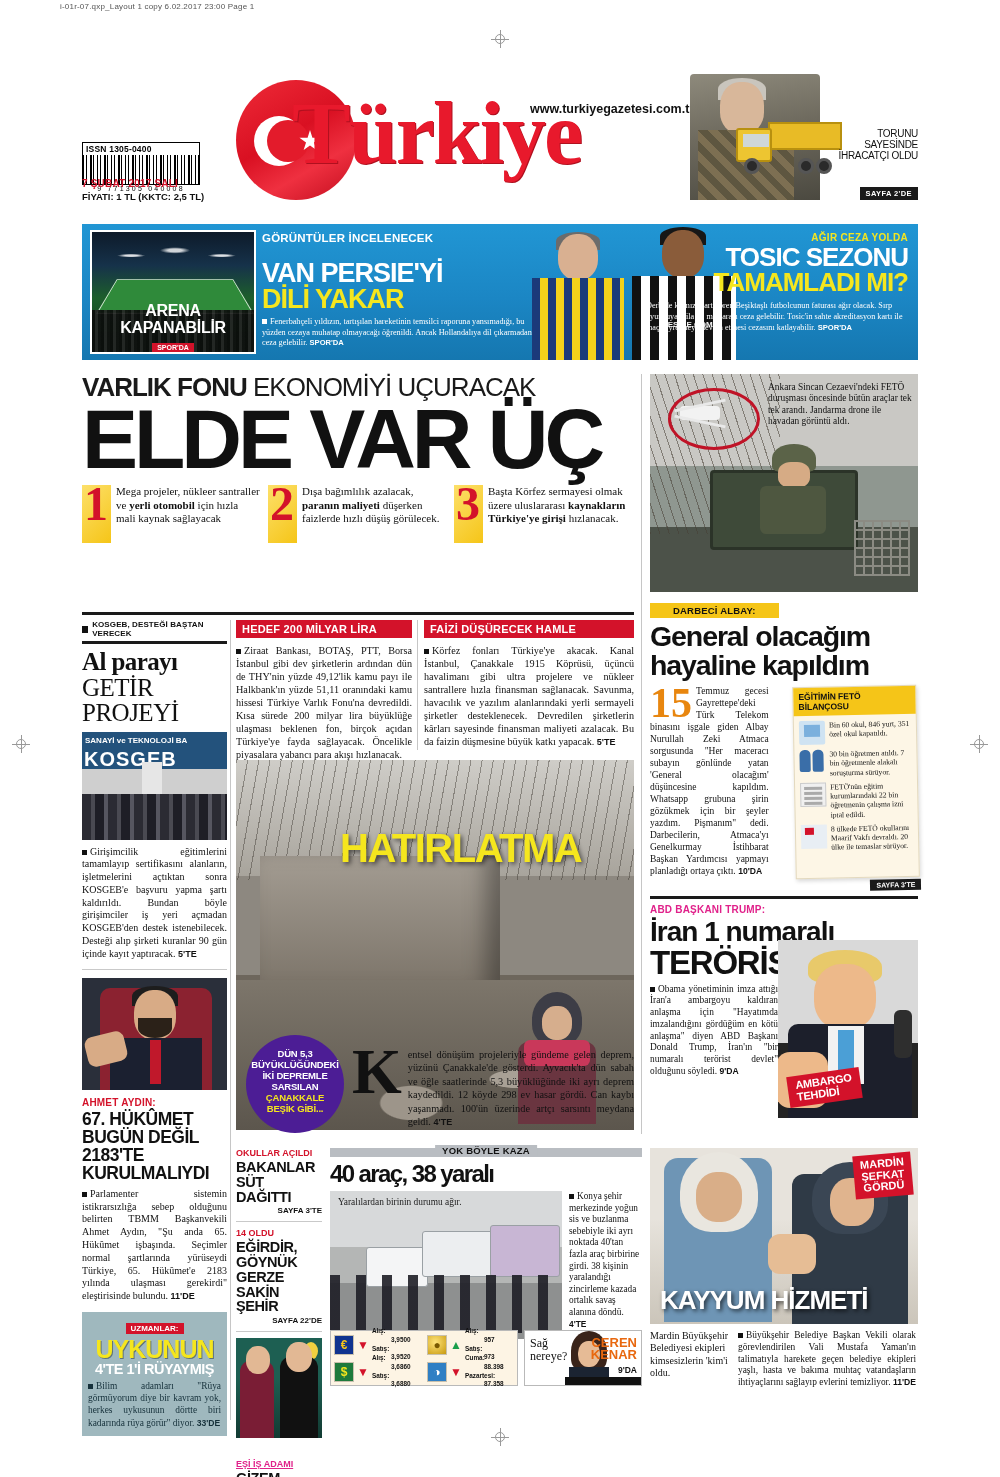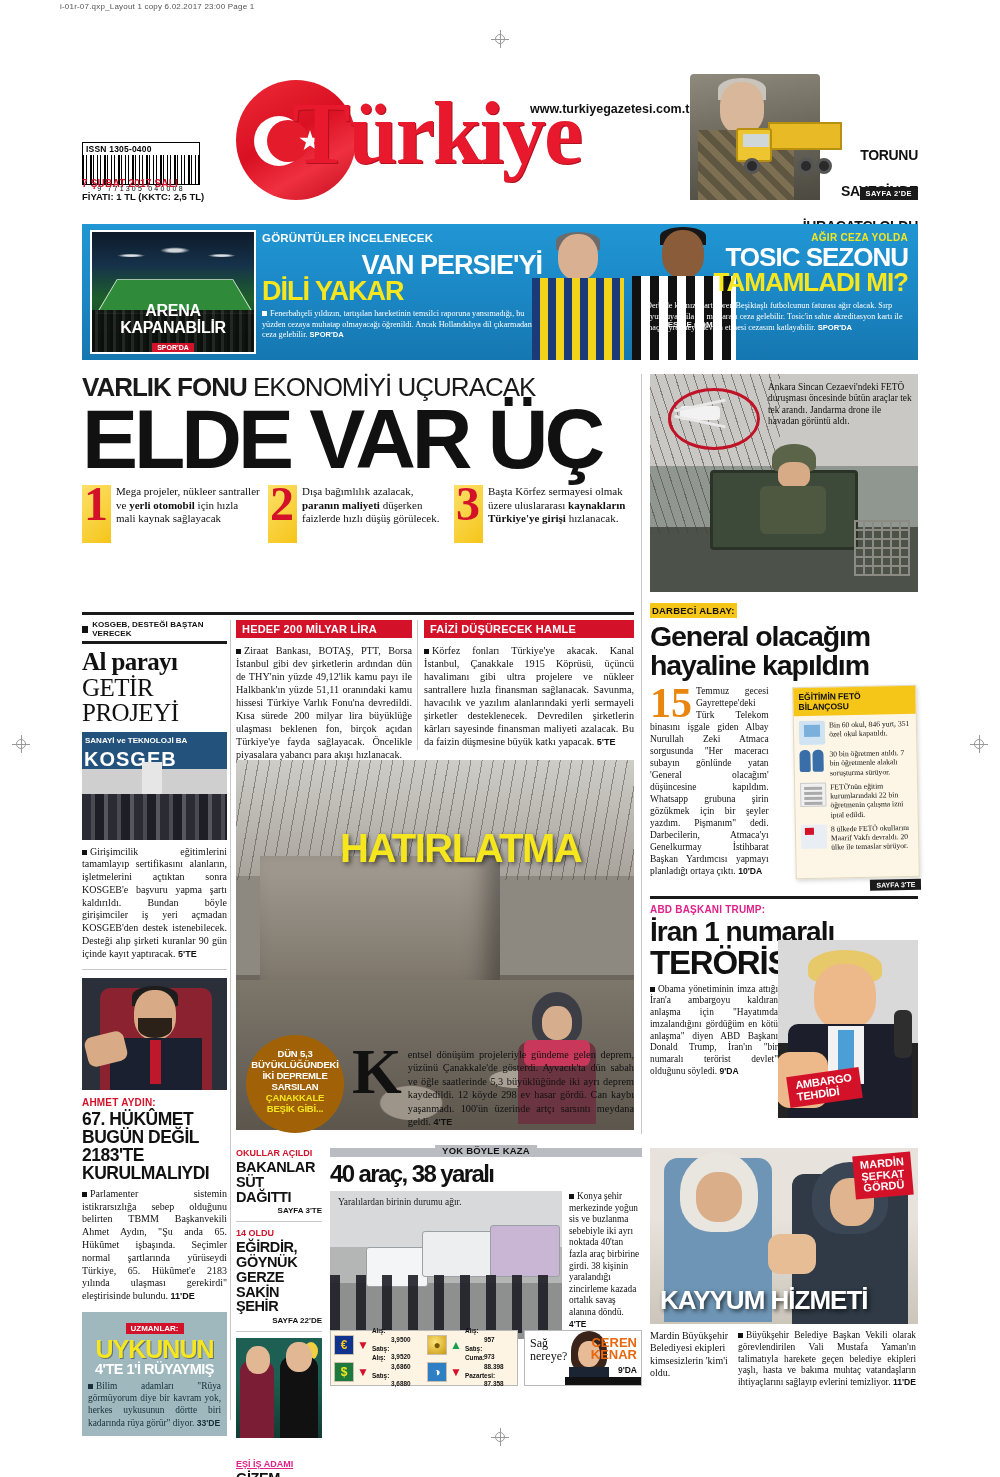--- a/index.html
+++ b/index.html
@@ -91,21 +91,21 @@
     position:absolute; left:46px; top:42px; width:108px; height:58px;
   }
   .truck .bed { position:absolute; left:32px; top:6px; width:74px; height:28px; background:#e8bb26; border:2px solid #b8900f; }
   .truck .cab { position:absolute; left:0; top:12px; width:36px; height:34px; background:#edc531; border:2px solid #b8900f; border-radius:3px; }
   .truck .win { position:absolute; left:5px; top:4px; width:26px; height:13px; background:#cfd7d8; }
   .truck .w1, .truck .w2, .truck .w3 {
     position:absolute; bottom:0; width:16px; height:16px; border-radius:50%; background:#2a2a2a; border:3px solid #555;
   }
   .truck .w1 { left:8px; } .truck .w2 { left:62px; } .truck .w3 { left:80px; }
   .promo-text { position:absolute; right:0; top:58px; text-align:right; }
-  .promo-text div { font-size:14px; font-weight:bold; color:#111; line-height:1.12; letter-spacing:-.3px;margin-top:20px;}
+  .promo-text div { font-size:10px; font-weight:normal; color:#111; line-height:1.12; letter-spacing:-.3px;}
   .promo-tag {
     position:absolute; right:0; top:117px; background:#1a1a1a; color:#fff;
     font-size:7.5px; font-weight:bold; padding:2px 6px; letter-spacing:.4px;
   }
 
   
   .sports-strip {
     position:absolute; left:82px; top:224px; width:836px; height:136px;
     background:linear-gradient(180deg,#2196d4 0%, #1b86c4 55%, #1577b0 100%);
     overflow:hidden;
@@ -132,21 +132,21 @@
   }
   .arena-cap {
     position:absolute; left:8px; bottom:6px; width:166px; text-align:center;
   }
   .arena-cap .t { font-size:16px; font-weight:bold; color:#fff; line-height:1.02; letter-spacing:-.3px; }
   .arena-cap .s { display:inline-block; margin-top:2px; background:#d3122a; color:#fff; font-size:7px;
                   font-weight:bold; padding:1px 5px; }
 
   .vp-block { position:absolute; left:180px; top:8px; width:280px; }
   .kicker-w { font-size:11.5px; font-weight:bold; color:#ffffff; letter-spacing:.2px; }
-  .vp-h1 { font-size:27px; font-weight:bold; color:#fff; line-height:.98; letter-spacing:-1px; margin-top:8px;text-align:right;}
+  .vp-h1 { font-size:27px; font-weight:bold; color:#fff; line-height:.98; letter-spacing:-1px; margin-top:16px;}
   .vp-h2 { font-size:27px; font-weight:bold; color:#f5e61e; line-height:.98; letter-spacing:-1px; }
   .vp-body { font-size:8.2px; color:#fff; line-height:1.3; margin-top:4px; font-family:"Liberation Serif",serif;}
   .vp-body b { font-family:"Liberation Sans",sans-serif; font-size:7.6px;}
   .sq { display:inline-block; width:5px; height:5px; background:#fff; margin-right:3px; }
 
   .players {
     position:absolute; left:440px; top:0; width:230px; height:136px;
   }
   .pl-a { position:absolute; left:8px; top:10px; width:96px; height:126px; }
   .pl-a .hd { position:absolute; left:28px; top:0; width:40px; height:46px; border-radius:46% 46% 44% 44%; background:#d9b091; }
@@ -275,21 +275,21 @@
   .quake-h1 {
     position:absolute; left:76px; top:10px; font-size:50px; font-weight:bold; color:#fff;
     letter-spacing:-2px; line-height:1; text-shadow:2px 2px 5px rgba(0,0,0,.6);
   }
   .quake-h2 {
     position:absolute; left:104px; top:60px; font-size:40px; font-weight:bold; color:#f5e61e;
     letter-spacing:-1.5px; line-height:1; text-shadow:2px 2px 5px rgba(0,0,0,.6);
   }
   .quake-badge {
     position:absolute; left:246px; top:1035px; width:98px; height:98px; border-radius:50%;
-    background:#a16207; color:#fff; text-align:center; padding-top:13px;
+    background:#4c1d95; color:#fff; text-align:center; padding-top:13px;
   }
   .quake-badge div { font-size:9.5px; font-weight:bold; line-height:1.16; letter-spacing:-.2px;}
   .quake-badge .y { color:#f5e61e; }
   .quake-lead { position:absolute; left:352px; top:1048px; width:282px; display:flex; gap:6px; }
   .dropcap { font-family:"Liberation Serif",serif; font-size:64px; font-weight:bold; line-height:.74; color:#111; }
   .quake-body { font-family:"Liberation Serif",serif; font-size:10.3px; line-height:1.3; color:#111; text-align:justify;}
   .quake-body b { font-family:"Liberation Sans",sans-serif; font-size:9px;}
 
   
   .colR { position:absolute; left:650px; top:374px; width:268px; }
@@ -306,21 +306,21 @@
   .soldier { position:absolute; left:104px; top:70px; width:76px; height:90px; }
   .soldier .helm { position:absolute; left:18px; top:0; width:44px; height:28px; border-radius:50% 50% 20% 20%; background:#5b6348; }
   .soldier .fc { position:absolute; left:24px; top:18px; width:32px; height:26px; border-radius:40%; background:#d6ab85; }
   .soldier .bd { position:absolute; left:6px; top:42px; width:66px; height:48px; background:#4e5740; border-radius:6px;}
   .cage { position:absolute; right:8px; bottom:16px; width:56px; height:56px;
           background:repeating-linear-gradient(90deg,#8b8b83 0 2px, rgba(0,0,0,0) 2px 9px),
                      repeating-linear-gradient(0deg,#8b8b83 0 2px, rgba(0,0,0,0) 2px 9px);}
   .drone-cap { position:absolute; left:118px; top:8px; width:144px; font-family:"Liberation Serif",serif;
                font-size:9.4px; line-height:1.22; color:#111; }
 
-  .tag-yellow { background:#f5c518; color:#111; font-size:9.5px; font-weight:bold; padding:2px 2px; display:inline-block; letter-spacing:.2px; }
+  .tag-yellow { background:#f5c518; color:#111; font-size:9.5px; font-weight:bold; padding:2px 23px; display:inline-block; letter-spacing:.2px; }
   .hl-big { font-size:28.5px; font-weight:bold; line-height:1; letter-spacing:-1.1px; color:#111; margin-top:4px; }
 
   .gen-flex { display:flex; gap:25px; margin-top:7px; }
   .gen-left { width:126px; }
   .gen-num { float:left; font-size:42px; font-weight:bold; color:#e8860f; line-height:.78; margin:1px 4px 0 0;}
   .gen-body { font-family:"Liberation Serif",serif; font-size:9.5px; line-height:1.26; color:#111; text-align:justify;}
   .gen-body b { font-family:"Liberation Sans",sans-serif; font-size:8.6px;}
 
   .info-card {
     width:132px; background:#fdf6e6; border:1px solid #e3d9bf; padding:0 0 4px; position:relative;

